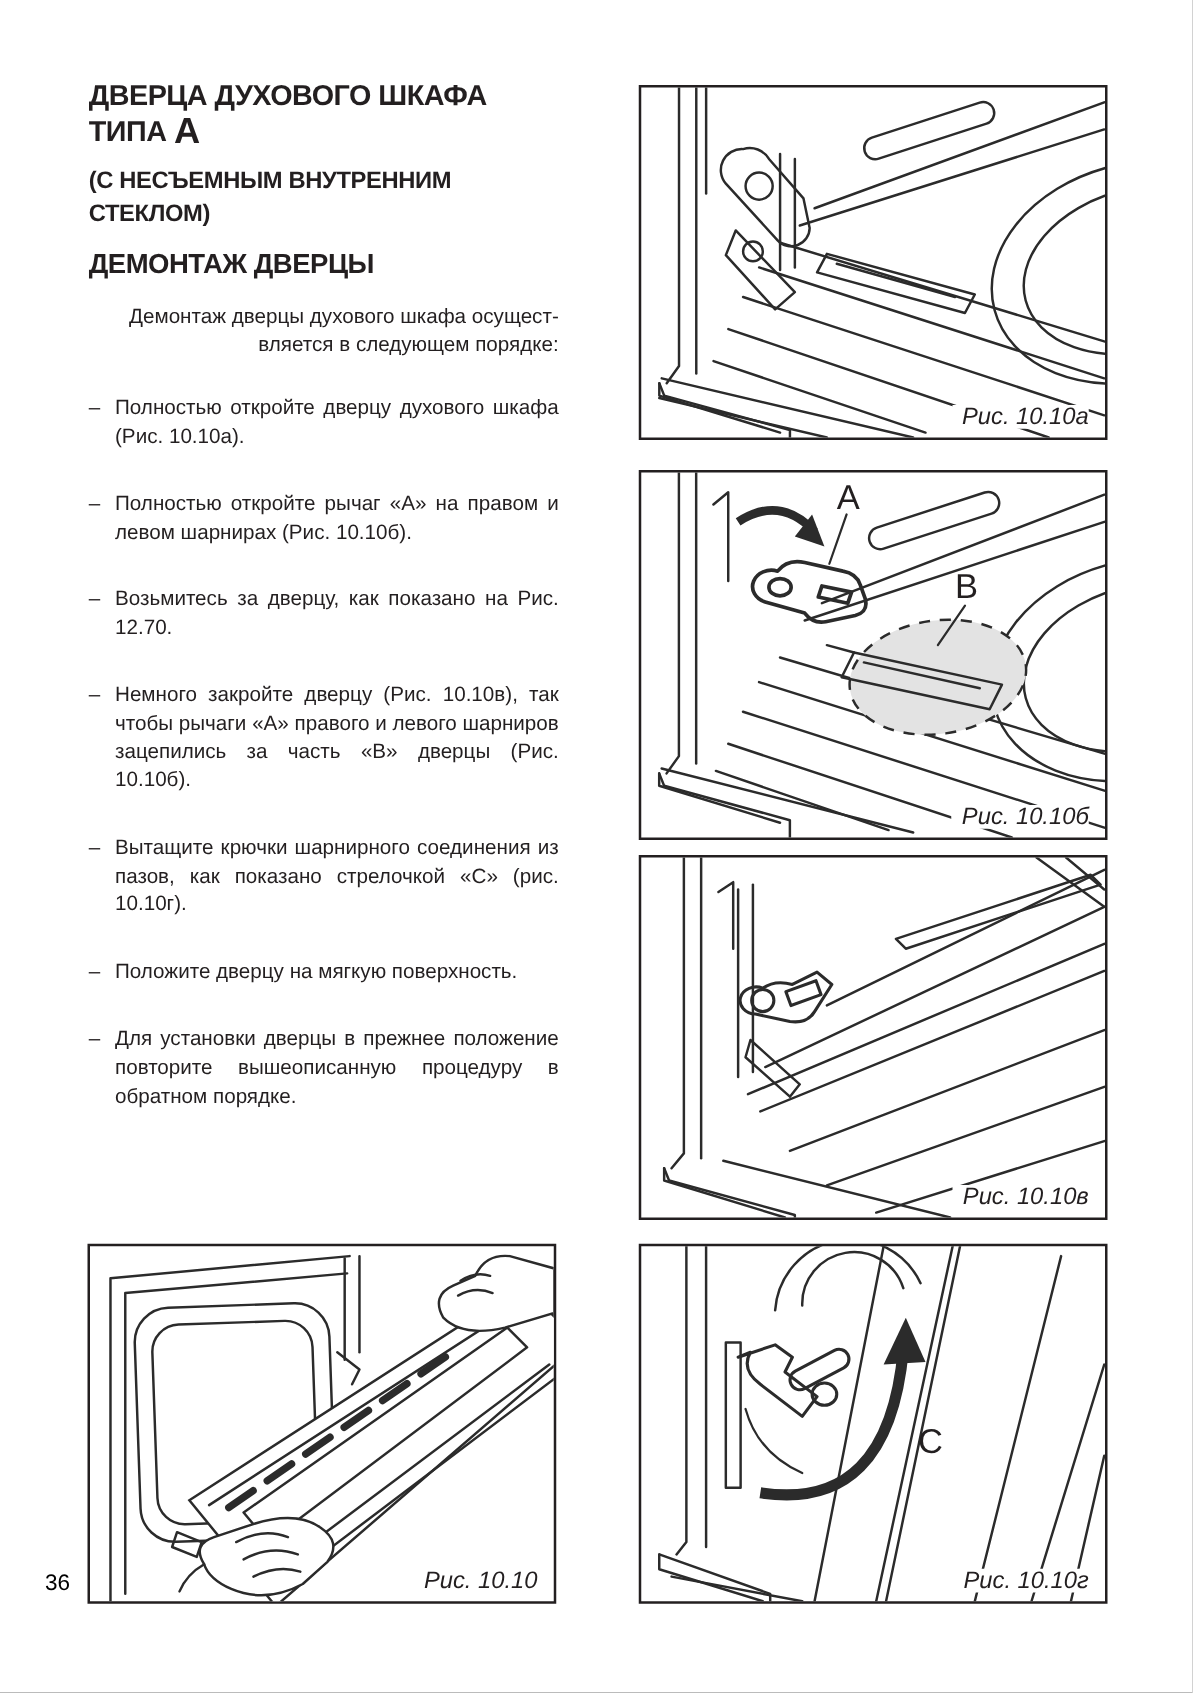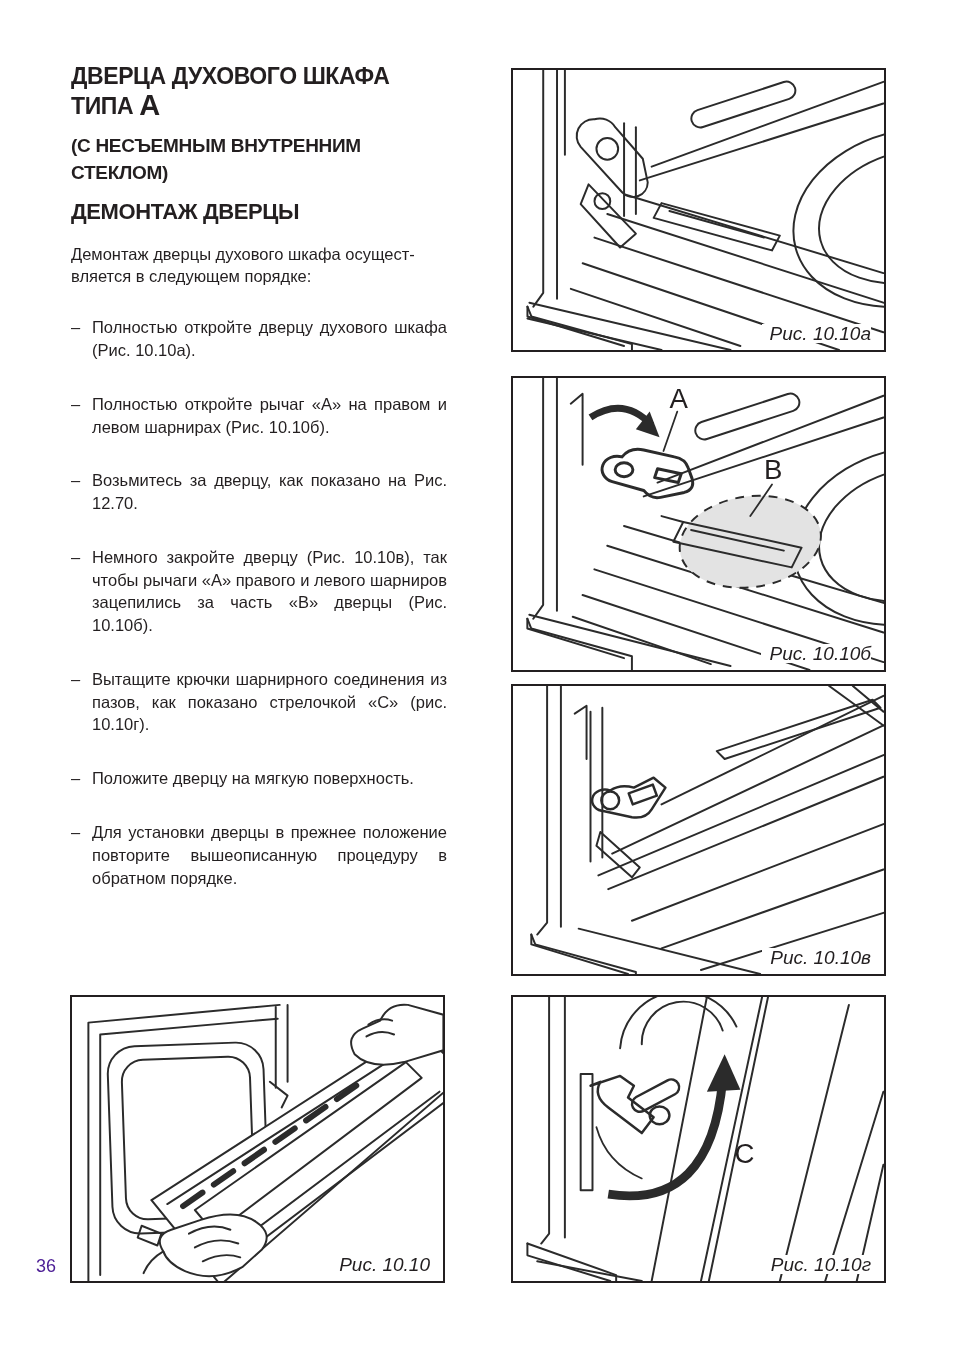--- a/index.html
+++ b/index.html
@@ -11,21 +11,21 @@
     color:#231f20;
     overflow:hidden;
     padding-left:44px;
   }
   
   .text-col{position:absolute;left:71px;top:62px;width:376px;}
   .doc-title{font-size:23px;font-weight:bold;line-height:1.26;letter-spacing:-0.4px;margin:0 0 12px 0;}
   .type-letter{font-size:29px;line-height:1;vertical-align:-1px;}
   .doc-subtitle{font-size:19px;font-weight:bold;line-height:1.4;letter-spacing:-0.3px;margin:0 0 12px 0;}
   .doc-heading{font-size:22px;font-weight:bold;line-height:1.3;letter-spacing:-0.4px;margin:0 0 16px 0;}
-  .intro{font-size:16.5px;line-height:1.38;margin:0 0 28px 0;}
+  .intro{font-size:16.5px;line-height:1.38;margin:0 0 28px 0;text-align:right;}
   ul.steps{list-style:none;margin:0;padding:0;}
   ul.steps li{display:flex;margin:0 0 31px 0;font-size:16.5px;line-height:1.38;}
   ul.steps .marker{flex:0 0 21px;}
   ul.steps .step-text{flex:1;text-align:justify;}
   
   .figure{
     position:absolute;
     border:2px solid #231f20;
     background:#fff;
     box-sizing:border-box;
@@ -36,21 +36,21 @@
     font-style:italic;font-size:19px;color:#231f20;
     background:#fff;padding-left:8px;line-height:1;
   }
   #fig-a   {left:511px;top:68px;  width:375px;height:284px;}
   #fig-b   {left:511px;top:376px; width:375px;height:296px;}
   #fig-v   {left:511px;top:684px; width:375px;height:292px;}
   #fig-g   {left:511px;top:995px; width:375px;height:288px;}
   #fig-main{left:70px; top:995px; width:375px;height:288px;}
   .page-number{
     position:absolute;left:36px;top:1256px;
-    font-size:18px;color:#4c1d95;text-align:right;
+    font-size:18px;color:#000000;text-align:right;
   }
   .lineart{fill:none;stroke:#2b2b2b;stroke-width:2;stroke-linecap:round;stroke-linejoin:round;}
   .bold-outline{stroke-width:3;}
   .fig-label{font-family:"Liberation Sans",sans-serif;font-size:28px;fill:#231f20;}
 </style>
 </head>
 <body>
 
 <div class="page">
 

